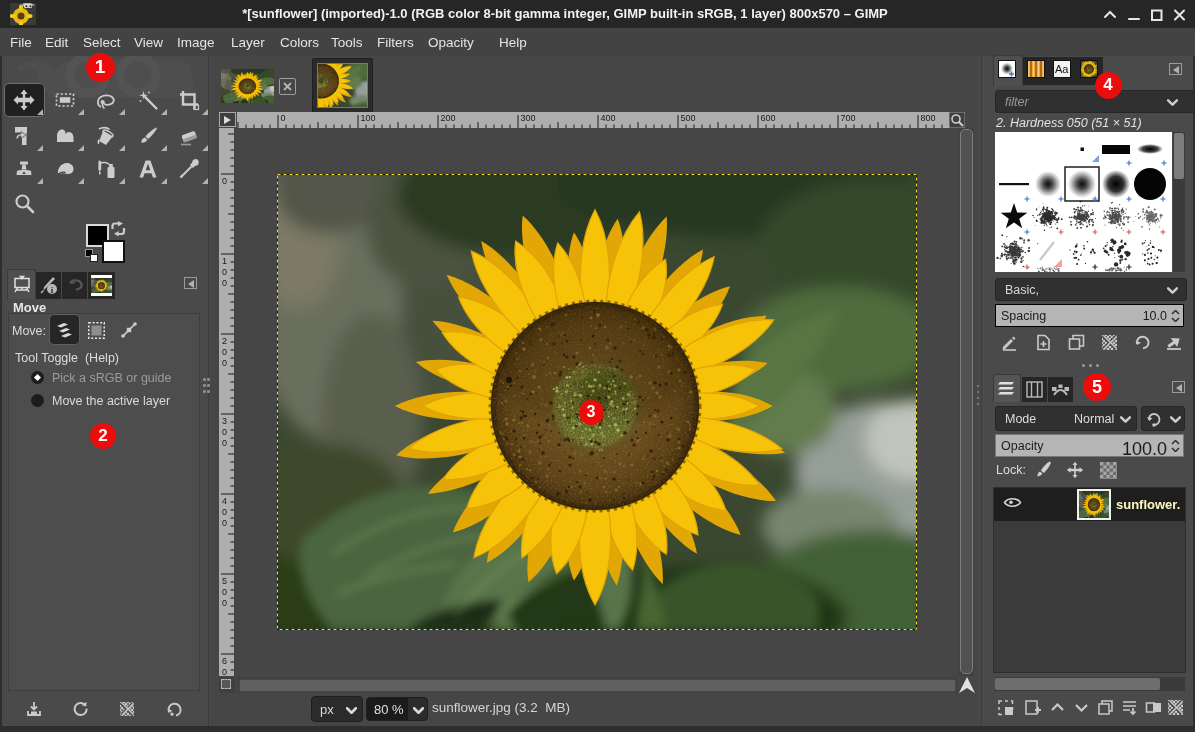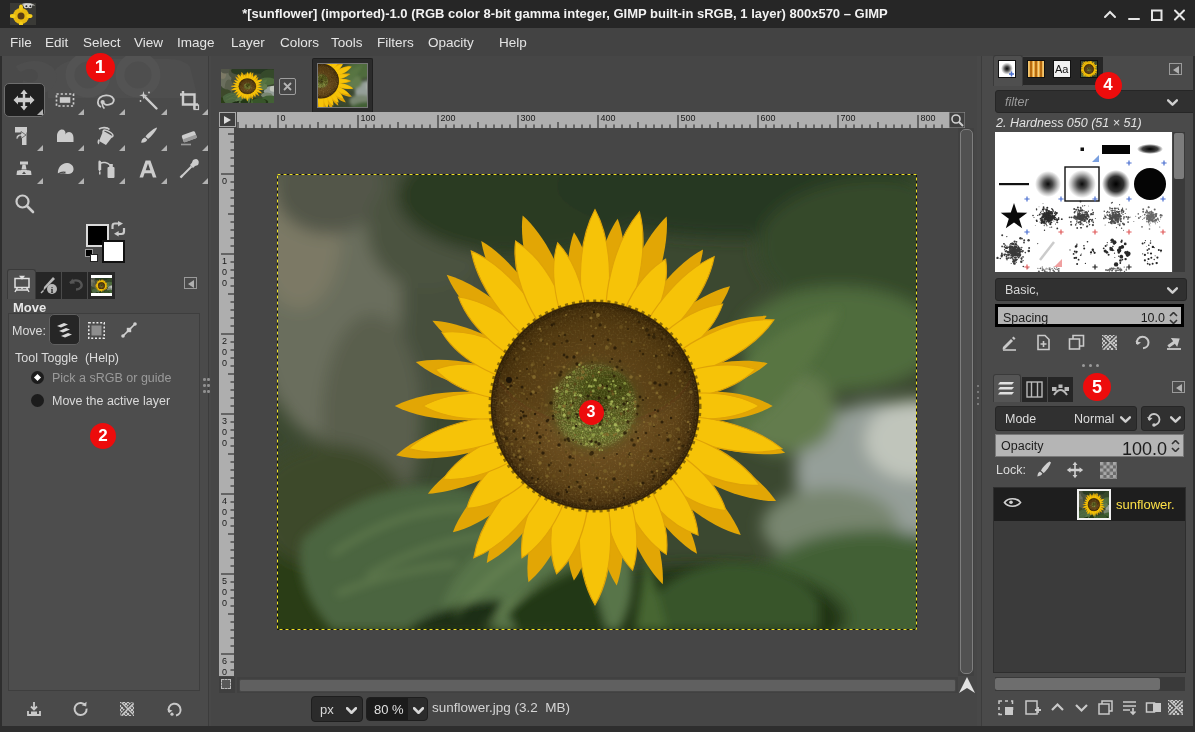--- a/index.html
+++ b/index.html
@@ -2976,21 +2976,21 @@
     </g>
   </svg>
 <div class="abs" style="left:1173px;top:132px;width:12px;height:140px;background:#3a3a3a"></div>
 <div class="abs" style="left:1174px;top:133px;width:10px;height:46px;background:#7c7c7c;border-radius:2px"></div>
 <div class="abs" style="left:995px;top:278px;width:192px;height:23px;background:#303030;border:1px solid #262626;border-radius:3px">
     <div class="tx" style="left:9px;top:5px;font-size:12.5px;color:#d6d6d6;">Basic,</div>
     <svg class="ic" style="left:171px;top:8px" width="11" height="7" viewBox="0 0 10 6">
       <path d="M1,1 L5,5 L9,1" fill="none" stroke="#cfcfcf" stroke-width="2.2" stroke-linecap="round" stroke-linejoin="round"></path>
     </svg>
   </div>
-<div class="abs" style="left:995px;top:304px;width:189px;height:23px;background:#b5b5b5;border:3px solid #000000">
+<div class="abs" style="left:995px;top:304px;width:189px;height:23px;background:#b5b5b5;border:1px solid #000000">
     <div class="tx" style="left:5px;top:5px;font-size:12.5px;color:#1c1c1c">Spacing</div>
     <div class="tx" style="right:16px;top:5px;font-size:12.5px;color:#1c1c1c">10.0</div>
     <svg class="ic" style="right:3px;top:5px" width="9" height="12" viewBox="0 0 9 12">
       <path d="M1,4 L4.5,0.5 L8,4" fill="none" stroke="#333" stroke-width="1.6"></path>
       <path d="M1,8 L4.5,11.5 L8,8" fill="none" stroke="#333" stroke-width="1.6"></path>
     </svg>
   </div>
 <svg class="ic" style="left:1001px;top:334px" width="17" height="17" viewBox="0 0 17 17">
 <path d="M2,13 L10,5 L12,7 L4,15 L1.5,15.5 Z" fill="#c9c9c9"></path>
     <path d="M11,4 l2,2 l1.5,-1.5 l-2,-2 z" fill="#c9c9c9"></path>
@@ -3083,21 +3083,21 @@
 <div class="abs" style="left:994px;top:488px;width:191px;height:33px;background:#1e1e1e"></div>
 <svg class="ic" style="left:1003px;top:495px" width="19" height="15" viewBox="0 0 19 15">
     <path d="M1.5,7.5 C5,2.5 14,2.5 17.5,7.5 C14,12.5 5,12.5 1.5,7.5 Z" fill="none" stroke="#d0d0d0" stroke-width="1.7"></path>
     <circle cx="8" cy="7.2" r="1.8" fill="#d0d0d0"></circle>
   </svg>
 <div class="abs" style="left:1077px;top:489px;width:34px;height:31px;border:2px solid #f0f0f0">
     <svg width="30" height="27" viewBox="60 10 520 440" preserveAspectRatio="none">
       <use href="#sunflower" width="640" height="456"></use>
     </svg>
   </div>
-<div class="tx" style="left:1116px;top:498px;font-size:13px;font-weight:normal;color:#fde047">sunflower.</div>
+<div class="tx" style="left:1116px;top:498px;font-size:13px;font-weight:bold;color:#fef9c3">sunflower.</div>
 <div class="abs" style="left:995px;top:677px;width:190px;height:14px;background:#3a3a3a"></div>
 <div class="abs" style="left:995px;top:678px;width:165px;height:12px;background:#6e6e6e;border-radius:2px"></div>
 <svg class="ic" style="left:997px;top:699px" width="17" height="17" viewBox="0 0 17 17">
     <path d="M2,5 V2 H5 M8,2 H11 M14,2 H15.5 V5 M2,8 V11 M15.5,8 V11 M2,14 V15.5 H5" fill="none" stroke="#c9c9c9" stroke-width="1.5"></path>
     <rect x="8" y="8" width="8" height="8" fill="#c9c9c9"></rect>
   </svg>
 <svg class="ic" style="left:1024px;top:699px" width="17" height="17" viewBox="0 0 17 17">
     <rect x="2" y="2" width="11" height="13" fill="none" stroke="#c9c9c9" stroke-width="1.5"></rect>
     <path d="M11,11 h6 M14,8 v6" stroke="#c9c9c9" stroke-width="1.8"></path>
   </svg>

